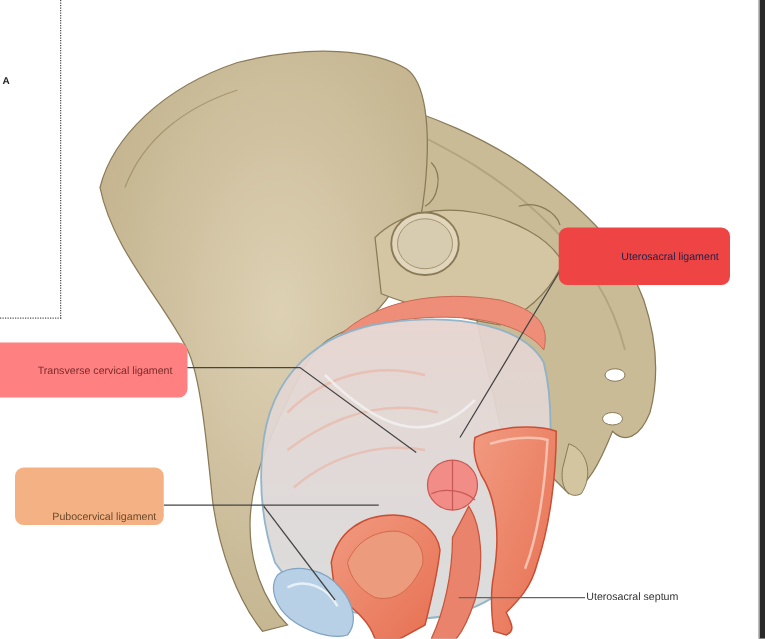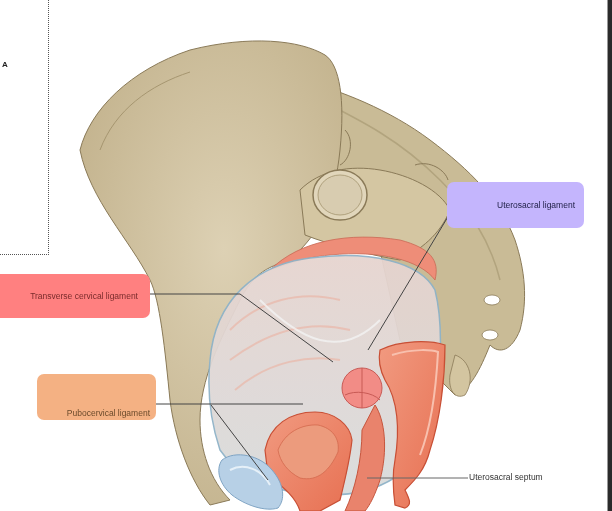--- a/index.html
+++ b/index.html
@@ -4,22 +4,22 @@
   <style>
     html, body { margin: 0; padding: 0; }
     body { width: 612px; height: 511px; position: relative; overflow: hidden; background: #ffffff; font-family: "Liberation Sans", sans-serif; }
     .slide-box { position: absolute; left: -2px; top: -2px; width: 50px; height: 256px; border-right: 1px dotted #555; border-bottom: 1px dotted #555; }
     .letter-a { position: absolute; left: 4px; top: 62px; font-size: 8px; font-weight: bold; color: #222; }
     .clip-r { position: absolute; left: 0; top: 0; width: 26px; height: 256px; overflow: hidden; }
     .clip-r .inner { position: absolute; right: 0; top: 0; width: 200px; height: 256px; }
     .diagram { position: absolute; left: 0; top: 0; width: 612px; height: 511px; }
     .label-box { position: absolute; border-radius: 7px; display: flex; align-items: center; font-size: 8.5px; white-space: nowrap; }
     .lb-transverse { left: -8px; top: 274px; width: 158px; height: 44px; background: #ff8080; color: #7a2b2b; justify-content: flex-end; padding-right: 12px; box-sizing: border-box; }
-    .lb-pubocervical { left: 12px; top: 374px; width: 119px; height: 46px; background: #f4b183; color: #6b4a2b; justify-content: flex-end; padding-right: 6px; padding-top: 32px; box-sizing: border-box; margin-left: 25px; }
-    .lb-uterosacral { left: 447px; top: 182px; width: 137px; height: 46px; background: #c4b5fd; color: #22224a; justify-content: flex-end; padding-right: 9px; box-sizing: border-box; }
+    .lb-pubocervical { left: 12px; top: 374px; width: 119px; height: 46px; background: #f4b183; color: #6b4a2b; justify-content: flex-end; padding-right: 6px; padding-top: 32px; box-sizing: border-box; }
+    .lb-uterosacral { left: 447px; top: 182px; width: 137px; height: 46px; background: #ef4444; color: #22224a; justify-content: flex-end; padding-right: 9px; box-sizing: border-box; }
     .lb-rectovaginal { position: absolute; left: 469px; top: 472px; font-size: 8.5px; color: #333; white-space: nowrap; }
     .right-bar { position: absolute; right: 0; top: 0; width: 4px; height: 511px; background: #2a2a2a; border-left: 1px solid #999; }
   </style>
 </head>
 <body>
 
 <div class="slide-box">
   <div class="letter-a">A</div>
   <div class="clip-r">
     <div class="inner">

